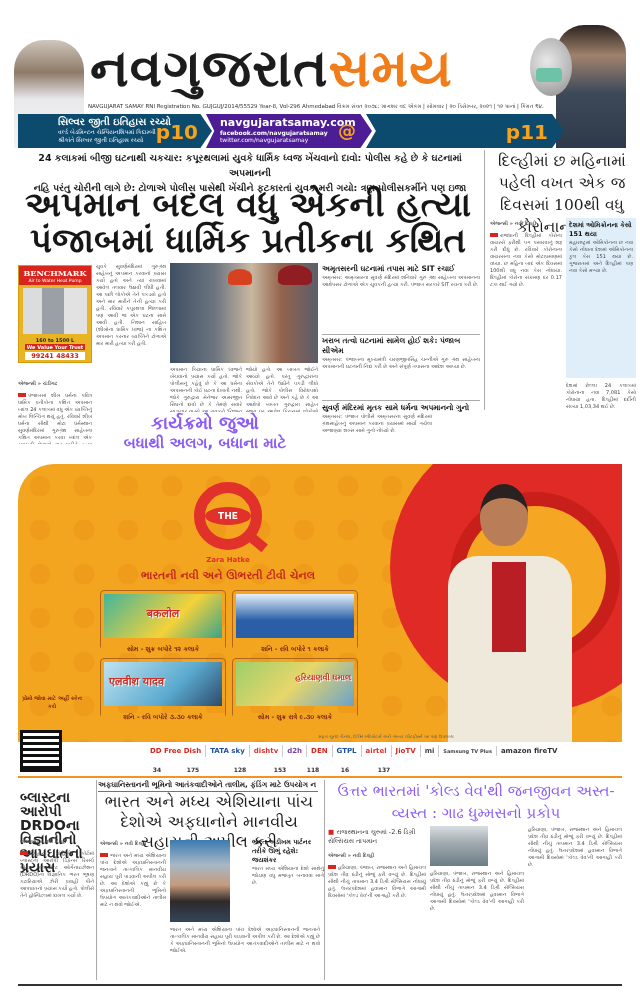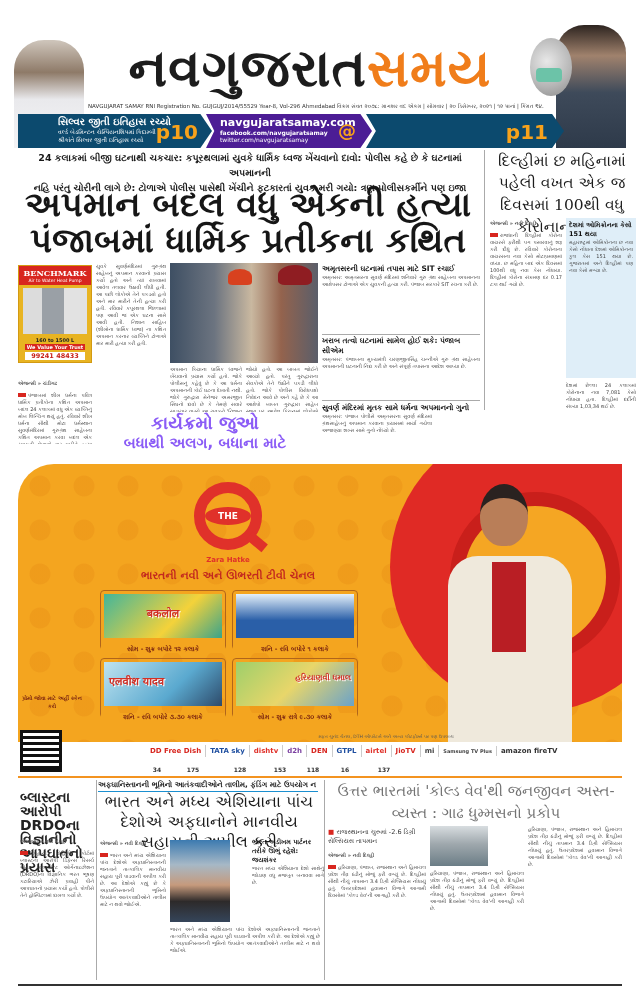--- a/index.html
+++ b/index.html
@@ -3,21 +3,21 @@
 <meta charset="utf-8">
 <style>
   * { box-sizing: border-box; margin: 0; padding: 0; }
   body { width: 640px; height: 1002px; background: #fff; font-family: "DejaVu Sans", sans-serif; color: #222; overflow: hidden; position: relative; }
   .abs { position: absolute; }
 
   
   .mast { left: 0; top: 0; width: 640px; height: 148px; }
   .photo-left { left: 14px; top: 40px; width: 70px; height: 108px; background: linear-gradient(180deg,#cfc6bc 0%,#8e7a68 30%,#e9e9ec 55%,#f4f4f6 100%); border-radius: 30px 30px 0 0; }
   .photo-right { left: 556px; top: 25px; width: 70px; height: 123px; background: linear-gradient(180deg,#2d2420 0%,#a0826d 25%,#3e4a5a 55%,#2e3a4a 100%); border-radius: 28px 28px 0 0; }
-  .logo { left: 90px; top: 38px; width: 440px; height: 60px; font-size: 52px; font-weight: bold; letter-spacing: 1px; white-space: nowrap; line-height: 60px; text-align: center; }
+  .logo { left: 90px; top: 38px; width: 440px; height: 60px; font-size: 52px; font-weight: bold; letter-spacing: 1px; white-space: nowrap; line-height: 60px; }
   .logo .a { color: #1c1c1c; }
   .logo .b { color: #f07d1a; }
   .lion { left: 530px; top: 38px; width: 42px; height: 58px; border-radius: 50%; background: radial-gradient(circle at 40% 40%, #e8e8e8 0%, #b4b4b4 60%, #8a8a8a 100%); }
   .lion .mask { position: absolute; left: 6px; top: 30px; width: 26px; height: 14px; background: #6cc3a8; border-radius: 4px; }
   .regline { left: 88px; top: 103px; width: 456px; font-size: 5.5px; color: #333; white-space: nowrap; overflow: hidden; }
   .strip { top: 114px; height: 34px; background: #0c4a6e; color: #fff; }
   .strip1 { left: 18px; width: 194px; clip-path: polygon(0 0, 94% 0, 100% 50%, 94% 100%, 0 100%); }
   .strip2 { left: 206px; width: 166px; clip-path: polygon(0 0, 93% 0, 100% 50%, 93% 100%, 0 100%, 5% 50%); background:#4c1d95; }
   .strip3 { left: 366px; width: 198px; clip-path: polygon(0 0, 94% 0, 100% 50%, 94% 100%, 0 100%, 5% 50%); }
   .strip .h { font-size: 10px; font-weight: bold; white-space: nowrap; }
@@ -84,21 +84,21 @@
   .dth-nums { left: 146px; top: 766px; width: 300px; display: flex; }
   .dth-nums span { font-size: 6px; font-weight: bold; color: #333; text-align: center; }
   .orange-rule { height: 2px; background: #f39320; }
 
   
   .drdo-head { left: 20px; top: 790px; width: 78px; font-size: 14px; font-weight: bold; color: #222; line-height: 14px; }
   .afg-kicker { left: 98px; top: 780px; width: 220px; font-size: 7.5px; font-weight: bold; color: #222; border-bottom: 1px solid #1b8fd0; padding-bottom: 1px; white-space: nowrap; overflow: hidden; }
   .afg-head { left: 98px; top: 792px; width: 222px; font-size: 16px; color: #1a1a1a; line-height: 20px; text-align: center; font-family: "DejaVu Serif", serif; }
   .photo-jaishankar { left: 170px; top: 840px; width: 60px; height: 82px; background: linear-gradient(180deg,#3c7ab0 0%,#a6b8c6 30%,#c69a7c 55%,#2d2a2a 75%,#35455a 100%); }
   .jai-box { left: 252px; top: 838px; width: 72px; font-size: 6.5px; font-weight: bold; color: #111; line-height: 9px; }
-  .cold-head { left: 326px; top: 780px; width: 300px; font-size: 15px; color: #737373; line-height: 22px; text-align: center; font-family: "DejaVu Serif", serif; }
+  .cold-head { left: 326px; top: 780px; width: 300px; font-size: 15px; color: #8b5cf6; line-height: 22px; text-align: center; font-family: "DejaVu Serif", serif; }
   .cold-sub { left: 328px; top: 828px; width: 95px; font-size: 6.5px; color: #333; line-height: 9px; }
   .cold-sub .b { color: #d8261f; font-weight: bold; }
   .photo-kashmir { left: 430px; top: 826px; width: 58px; height: 40px; background: linear-gradient(180deg,#d8dde0 0%,#9fa8ad 45%,#6b7d86 100%); }
 </style>
 </head>
 <body>
 
 <div class="abs mast">
   <div class="abs photo-left"></div>
   <div class="abs photo-right"></div>

